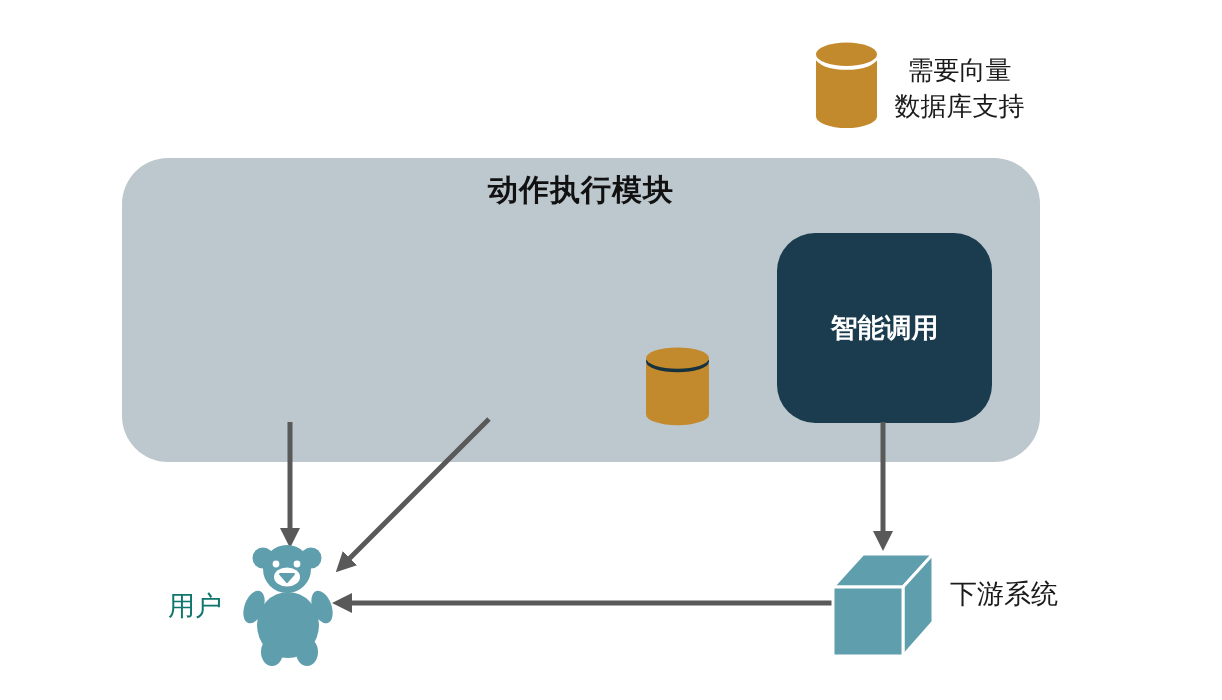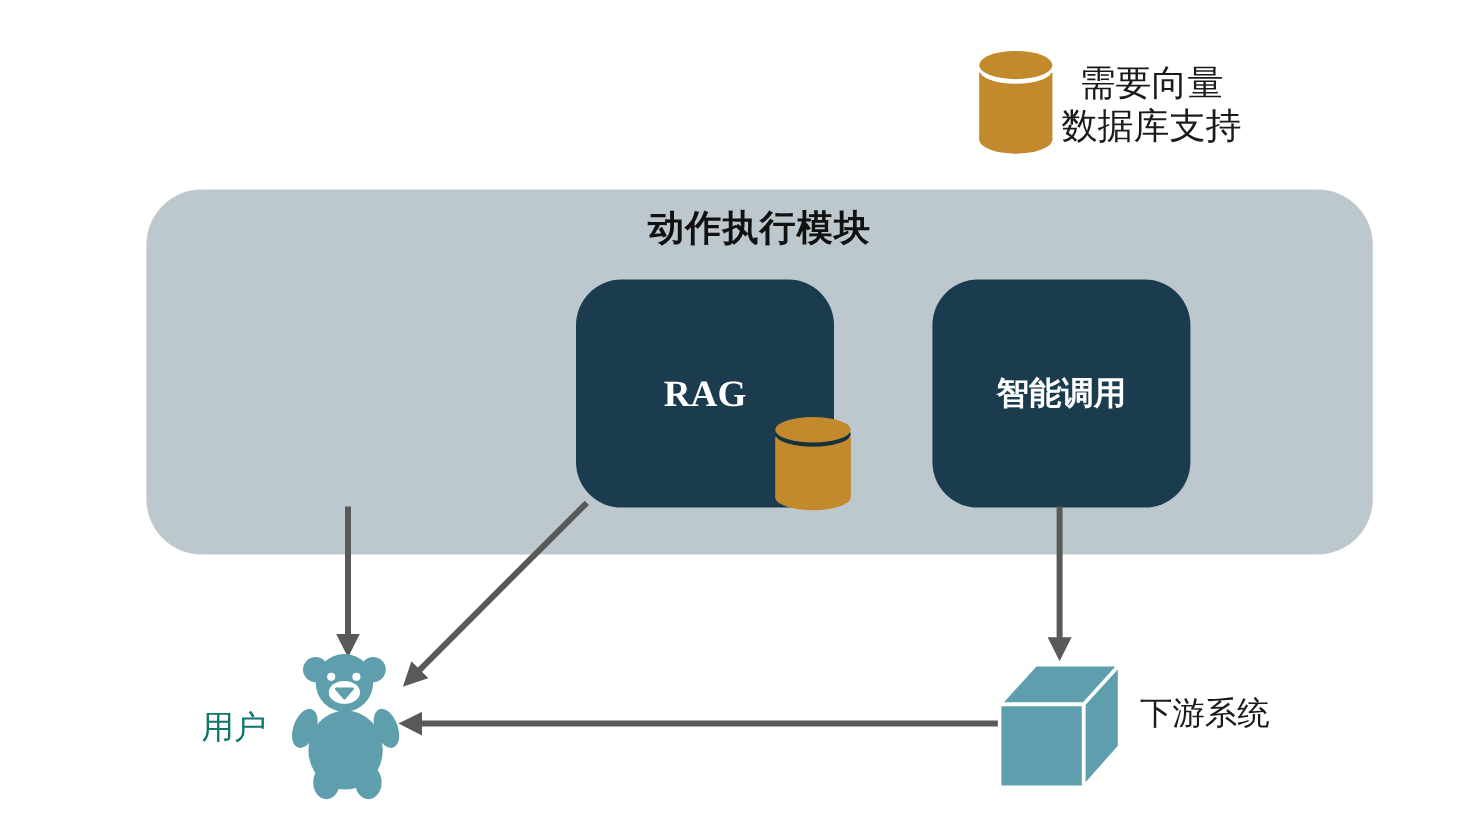--- a/index.html
+++ b/index.html
@@ -2,21 +2,21 @@
 <html><head>
 <meta charset="utf-8">
 <style>
   html,body { margin:0; padding:0; background:#ffffff; }
   .canvas {
     position:relative; width:1222px; height:700px; background:#ffffff;
     font-family:"Liberation Sans", sans-serif; overflow:hidden;
   }
   
   .module {
-    position:absolute; left:122px; top:158px; width:1022px; height:304px;
+    position:absolute; left:122px; top:158px; width:918px; height:304px;
     background:#bdc8ce; border-radius:46px;
   }
   .module-title {
     position:absolute; top:12px; left:0; right:0; text-align:center;
     font-family:"Liberation Serif", serif; font-weight:bold;
     font-size:30px; letter-spacing:1px; color:#111111;
   }
   .box {
     position:absolute; top:75px; width:215px; height:190px;
     background:#1b3c4e; border-radius:38px;
@@ -27,38 +27,35 @@
   }
   .box-nlg    { left:58px;  }
   .box-rag    { left:358px; font-size:31px; }
   .box-invoke { left:655px;justify-content:center; }
 
   .arrows { position:absolute; left:0; top:0; width:1222px; height:700px; pointer-events:none; }
 
   .legend-icon   { position:absolute; left:815px; top:42px;  }
   .legend-label  {
     position:absolute; left:872px; top:52px; width:175px; text-align:center;
-    font-size:30px; line-height:36px; color:#1a1a1a; white-space:pre-line;
+    font-size:26px; line-height:36px; color:#1a1a1a; white-space:pre-line;
   }
   .rag-db-icon   { position:absolute; left:645px; top:347px; }
   .user-icon     { position:absolute; left:243px; top:541px; }
   .user-label    { position:absolute; left:168px; top:588px; font-size:27px; color:#0f766e; }
   .cube-icon     { position:absolute; left:831px; top:551px; }
   .downstream-label { position:absolute; left:950px; top:576px; font-size:27px; color:#1a1a1a; }
 </style>
 </head>
 <body>
 
 <div class="canvas">
 
   <div class="module">
     <div class="module-title">动作执行模块</div>
-    <div class="box box-rag">
-      <span>RAG</span>
-    </div>
     <div class="box box-invoke">
       <span>智能调用</span>
     </div>
   </div>
 
   <svg class="arrows" viewBox="0 0 1222 700">
     <defs>
       <marker id="ah" viewBox="0 0 10 10" refX="7" refY="5" markerWidth="4" markerHeight="4" orient="auto-start-reverse" markerUnits="strokeWidth">
         <path d="M0,0 L10,5 L0,10 Z" fill="#595959"></path>
       </marker>

